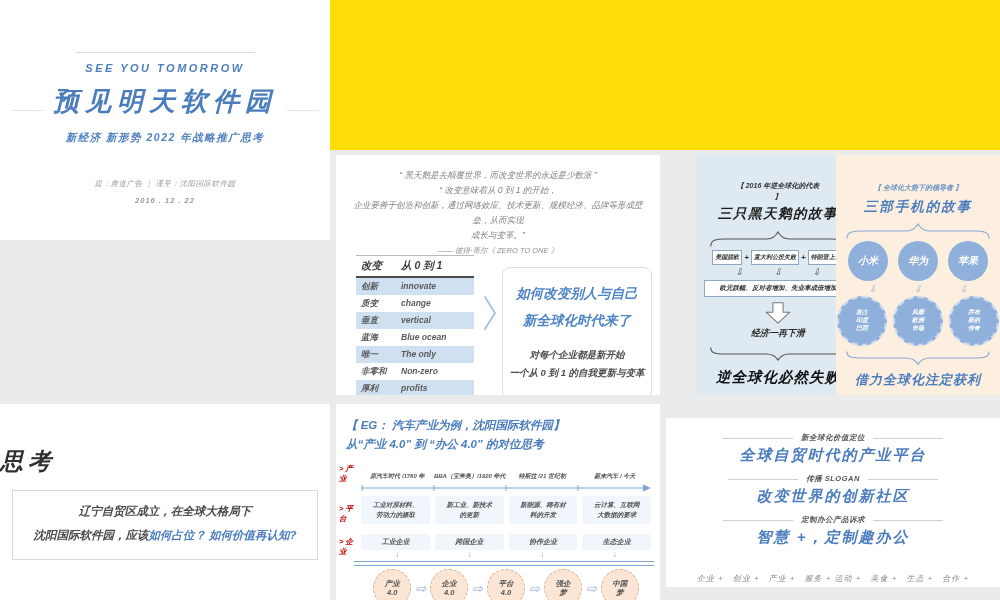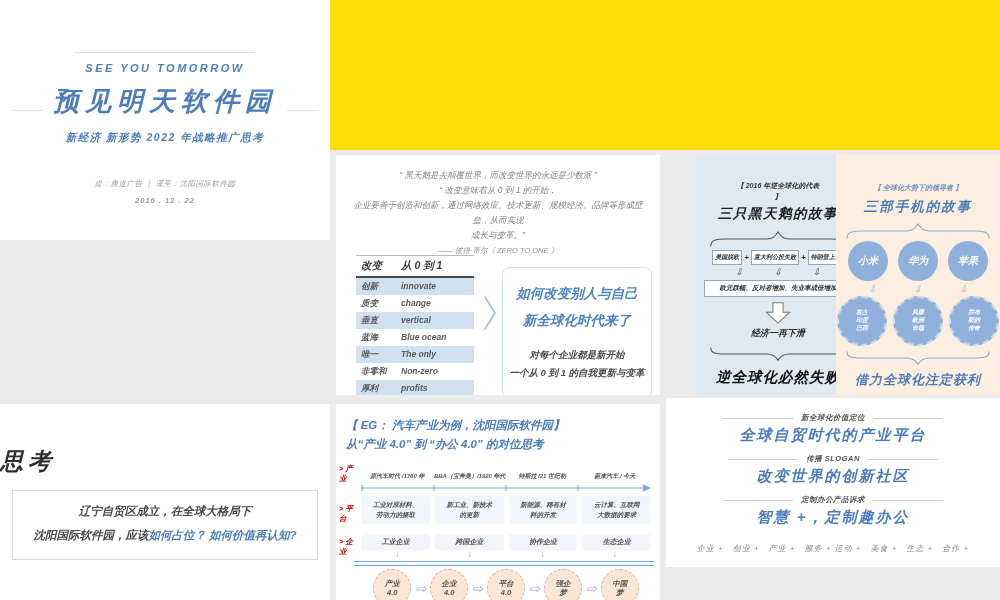--- a/index.html
+++ b/index.html
@@ -6,21 +6,21 @@
   .page{position:relative;width:1000px;height:600px;background:#EBEBEB;overflow:hidden;
         font-family:"Liberation Sans",sans-serif;font-style:italic;-webkit-font-smoothing:antialiased;}
   .banner{position:absolute;left:0;top:0;width:1000px;height:150px;background:#FFDE07;}
   .card{position:absolute;background:#FFFFFF;overflow:hidden;}
   #s1{left:0;top:155;width:330px;height:240px;}
   #s2{left:336px;top:155px;width:324px;height:240px;}
   #s3{left:696px;top:155px;width:164px;height:240px;background:#DEE9F1;}
   #s4{left:836px;top:155px;width:164px;height:240px;background:#FCEFDF;}
   #s5{left:0;top:404px;width:330px;height:196px;}
   #s6{left:336px;top:404px;width:324px;height:196px;}
-  #s7{left:666px;top:398px;width:334px;height:169px;}
+  #s7{left:666px;top:418px;width:334px;height:169px;}
   .pre{white-space:pre-line;}
   
   #s1 .topline{width:180px;height:1px;background:#D6DEE8;margin:52px auto 0;}
   #s1 .eyebrow{margin-top:9px;font-size:11px;font-weight:bold;color:#4E7FBE;letter-spacing:2.5px;text-align:center;}
   #s1 .titlewrap{position:relative;margin-top:10px;height:38px;text-align:center;}
   #s1 .titleline{position:absolute;left:12px;right:12px;top:26px;height:1px;background:#DDE4EC;}
   #s1 .title{position:relative;display:inline-block;background:#fff;padding:0 10px;
              font-size:26px;font-weight:bold;color:#4B7DBD;letter-spacing:6px;}
   #s1 .subtitle{margin-top:9px;font-size:10.5px;font-weight:bold;color:#4E7FBE;letter-spacing:1.5px;text-align:center;}
   #s1 .credit{margin-top:34px;font-size:7.5px;color:#9A9A9A;text-align:center;letter-spacing:.5px;}
@@ -91,21 +91,21 @@
              display:flex;align-items:center;justify-content:center;font-size:7.5px;font-weight:bold;
              color:#555;line-height:1.25;text-align:center;flex:0 0 auto;}
   #s6 .rarr{font-size:13px;color:#8FB0DB;}
   
   #s7 .lblrow{display:flex;align-items:center;justify-content:center;gap:8px;}
   #s7 .lblrow .ln{width:70px;height:1px;background:#CFCFCF;}
   #s7 .lbl{font-size:7.5px;font-weight:bold;color:#555;letter-spacing:.5px;}
   #s7 .head{font-size:15px;font-weight:bold;color:#4B7DBD;letter-spacing:2px;text-align:center;margin-top:3px;}
   #s7 .mt1{margin-top:15px;}
   #s7 .mt2{margin-top:9px;}
-  #s7 .tags{margin-top:16px;font-size:8px;color:#8A8A8A;text-align:center;letter-spacing:1px;}
+  #s7 .tags{margin-top:26px;font-size:8px;color:#8A8A8A;text-align:center;letter-spacing:1px;}
   #s7 .sample{margin-top:21px;font-size:13px;font-weight:bold;color:#3A3A3A;letter-spacing:1px;text-align:center;}
   #s7 .btnrow{margin-top:8px;display:flex;justify-content:center;gap:12px;}
   #s7 .btncol{display:flex;flex-direction:column;align-items:center;}
   #s7 .btn{width:72px;height:16px;background:#F4F8FC;border:1px solid #7BA7D7;color:#4B7DBD;
            font-size:9.5px;font-weight:bold;letter-spacing:2px;display:flex;align-items:center;justify-content:center;}
 </style>
 </head>
 <body>
 
 <div class="page">

